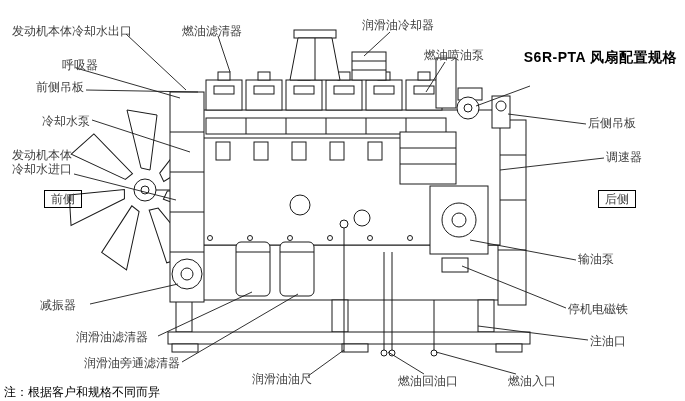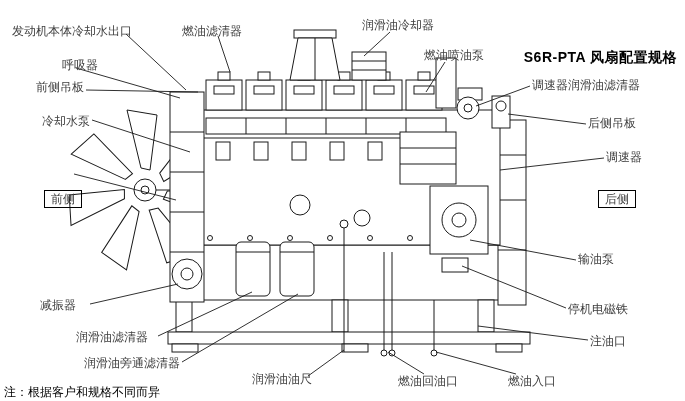--- a/index.html
+++ b/index.html
@@ -184,30 +184,31 @@
       </g>
     </g>
   </svg>
 
   <div class="title">S6R-PTA 风扇配置规格</div>
 
   <div class="lbl" style="left:12px; top:24px;">发动机本体冷却水出口</div>
   <div class="lbl" style="left:38px; top:58px;padding-left:24px;">呼吸器</div>
   <div class="lbl" style="left:36px; top:80px;">前侧吊板</div>
   <div class="lbl" style="left:42px; top:114px;">冷却水泵</div>
+  <div class="lbl two" style="left:12px; top:148px;">发动机本体
+冷却水进口</div>
   <div class="lbl boxed" style="left:44px; top:190px;">前侧</div>
   <div class="lbl" style="left:40px; top:298px;">减振器</div>
   <div class="lbl" style="left:76px; top:330px;text-align:right;">润滑油滤清器</div>
   <div class="lbl" style="left:84px; top:356px;">润滑油旁通滤清器</div>
 
   <div class="lbl" style="left:182px; top:24px;">燃油滤清器</div>
   <div class="lbl" style="left:362px; top:18px;">润滑油冷却器</div>
   <div class="lbl" style="left:424px; top:48px;">燃油喷油泵</div>
 
-  <div class="lbl" style="left:532px; top:78px;">调速器润滑油滤清器</div>
   <div class="lbl" style="left:588px; top:116px;">后侧吊板</div>
   <div class="lbl" style="left:606px; top:150px;">调速器</div>
   <div class="lbl boxed" style="left:598px; top:190px;">后侧</div>
   <div class="lbl" style="left:578px; top:252px;">输油泵</div>
   <div class="lbl" style="left:568px; top:302px;">停机电磁铁</div>
   <div class="lbl" style="left:590px; top:334px;">注油口</div>
 
   <div class="lbl" style="left:252px; top:372px;">润滑油油尺</div>
   <div class="lbl" style="left:398px; top:374px;">燃油回油口</div>
   <div class="lbl" style="left:508px; top:374px;">燃油入口</div>

